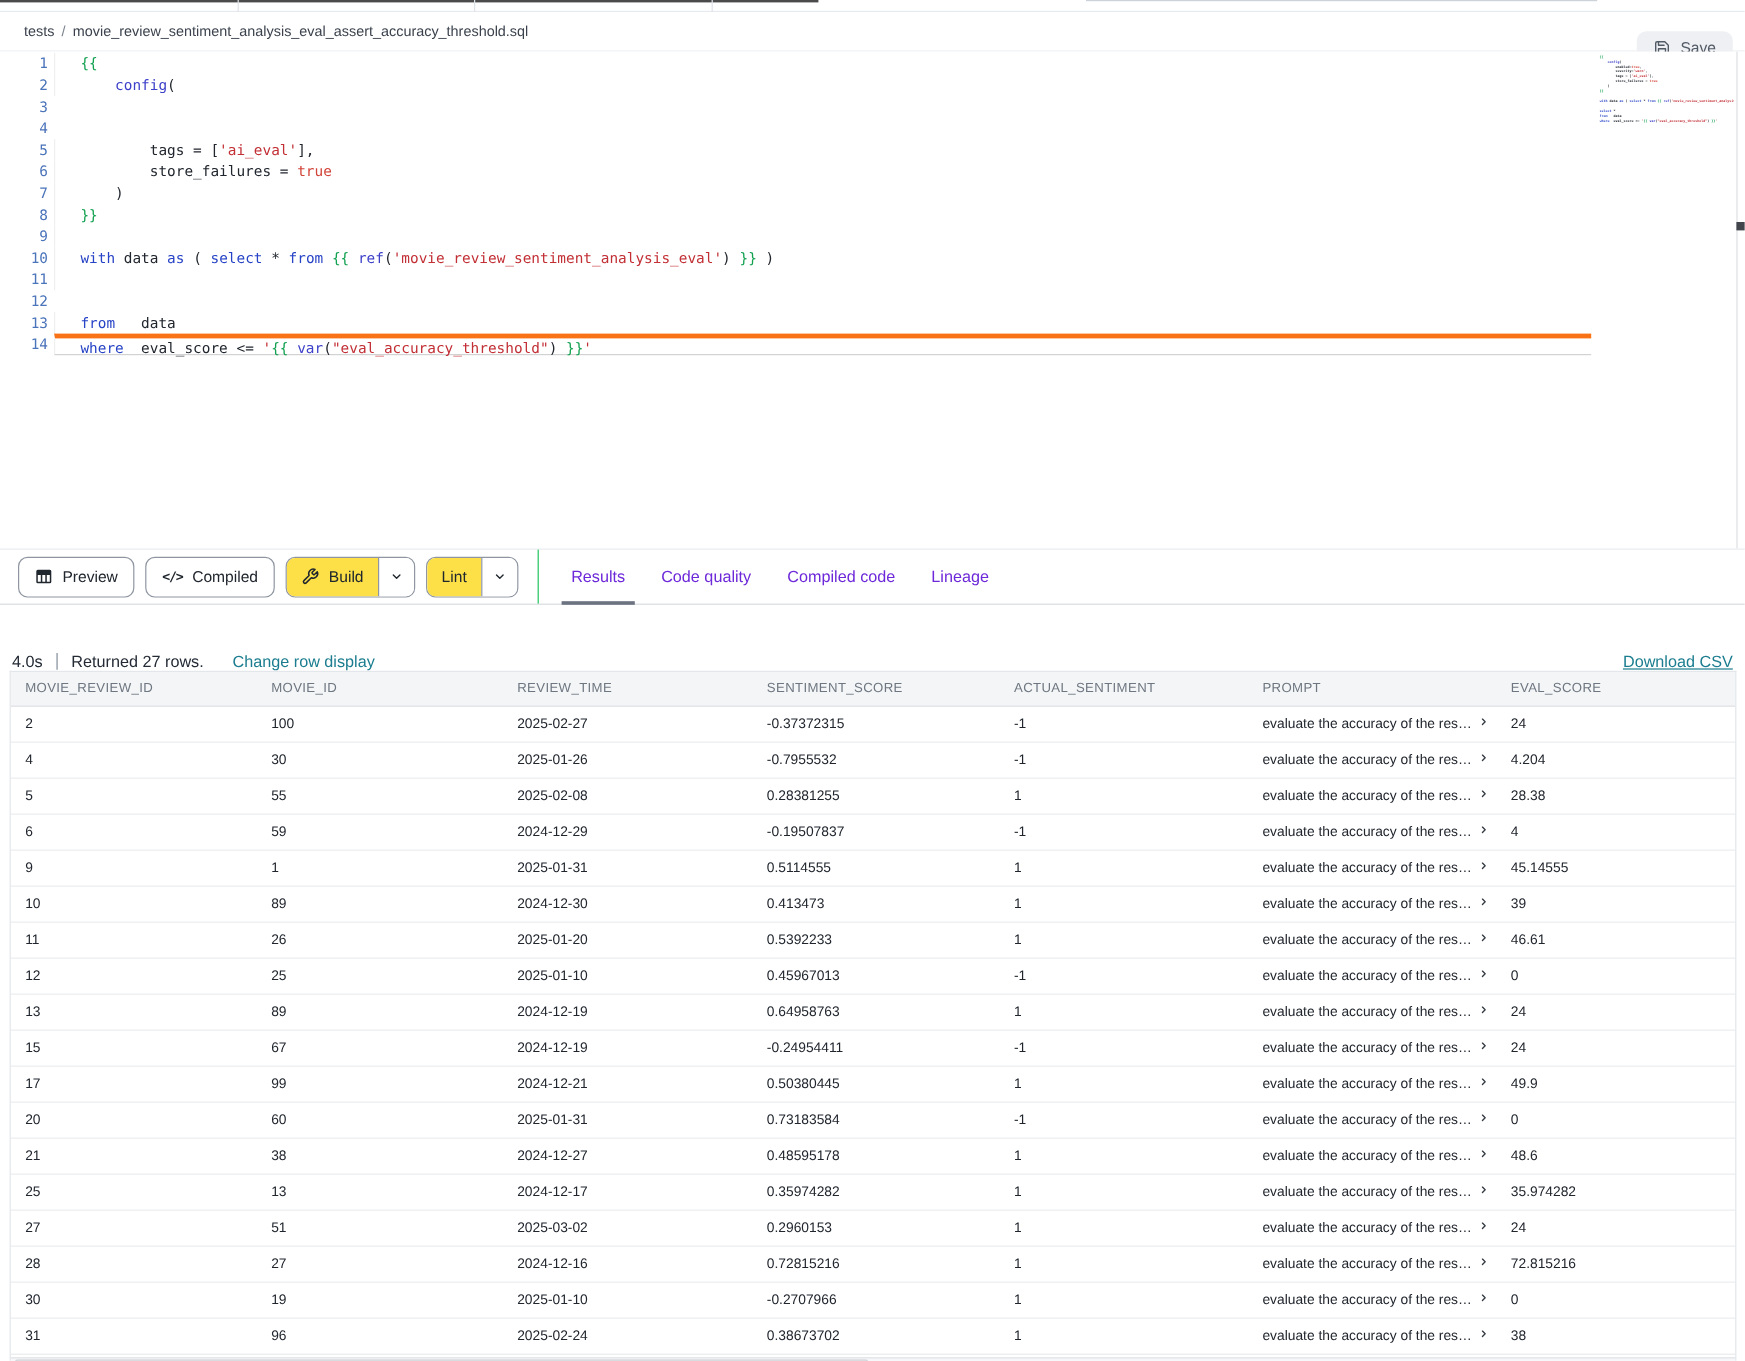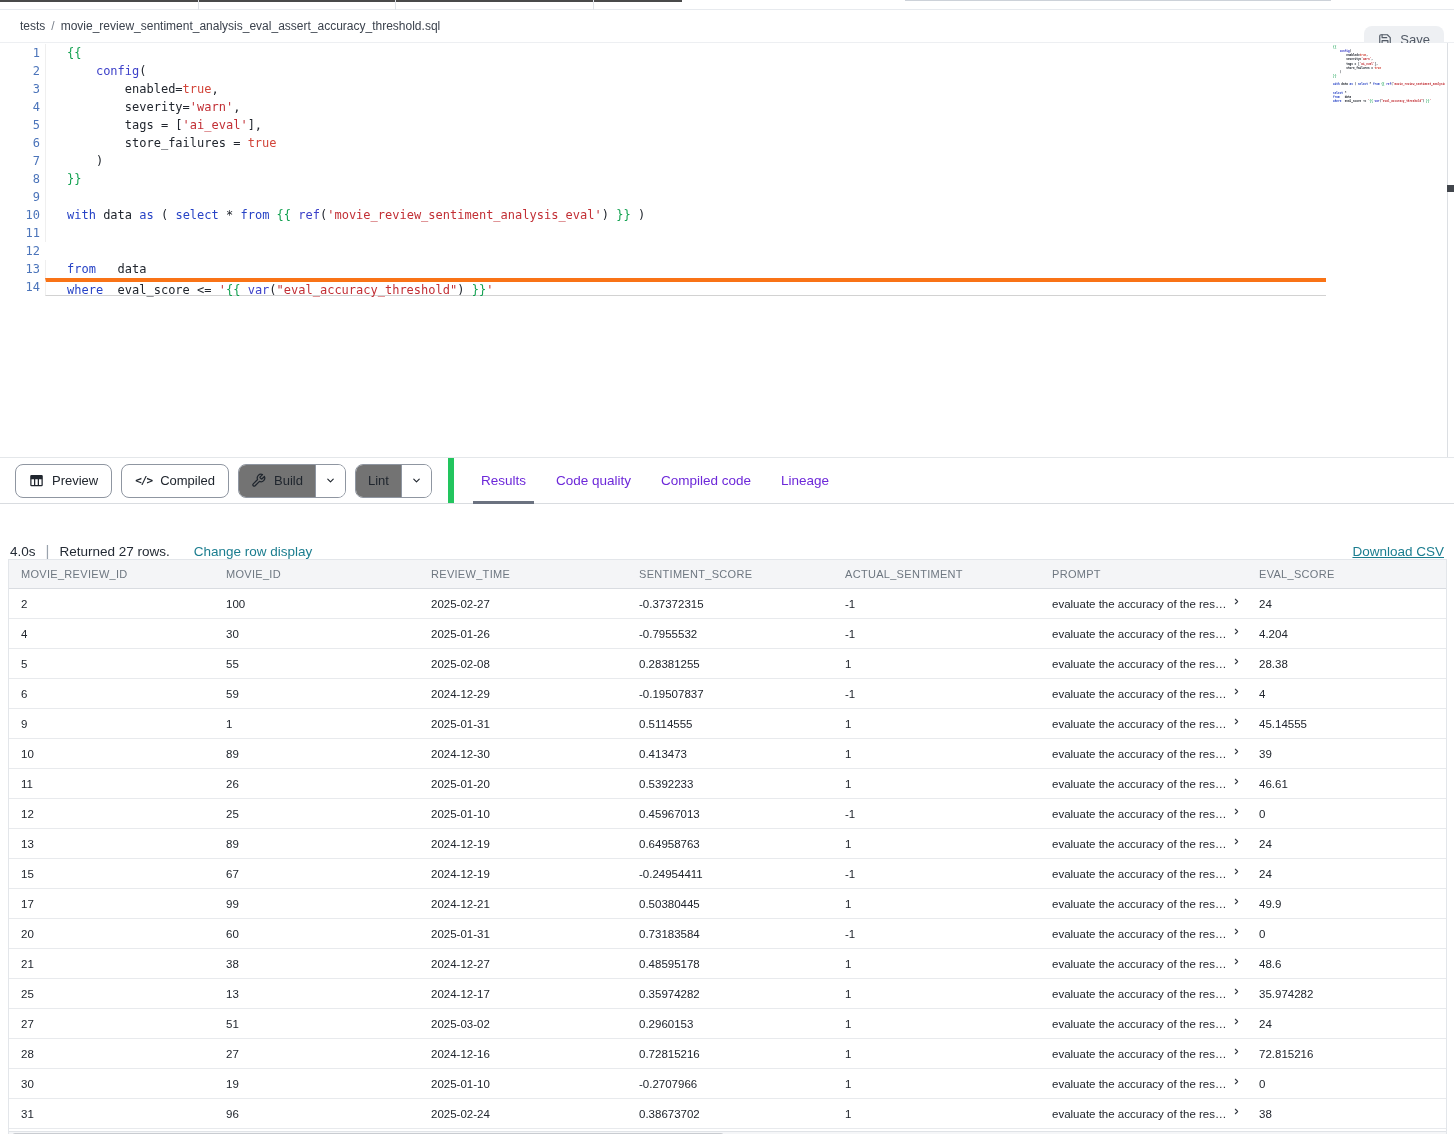--- a/index.html
+++ b/index.html
@@ -40,27 +40,27 @@
   .minimap{position:absolute;top:2px;right:9px;width:112px;height:120px;overflow:hidden;}
   .minimap-inner{transform:scale(0.23);transform-origin:0 0;width:600px;}
   .ml{height:18px;line-height:18px;white-space:pre;font-size:12px;font-weight:bold;}
   .v-scroll-track{position:absolute;top:0;right:6px;width:1px;height:100%;background:#dcdfe3;}
   .v-scroll-thumb{position:absolute;top:142px;right:-6px;width:7px;height:7px;background:#42464c;}
 
   
   .toolbar{height:47px;border-top:1px solid #e4e7ea;border-bottom:1px solid #d9dce0;
     display:flex;align-items:stretch;}
   .btn-group{display:flex;align-items:center;gap:9px;padding:0 16px 0 15px;
-    border-right:6px solid #22c55e;}
+    border-right:1px solid #22c55e;}
   .btn,.split-btn{height:34px;border:1px solid #8f96a1;border-radius:8px;background:#fff;
     color:#20262e;font-size:13px;font-family:inherit;}
   .btn{display:inline-flex;align-items:center;gap:8px;padding:0 13px;cursor:pointer;}
   .split-btn{display:inline-flex;align-items:stretch;padding:0;overflow:hidden;}
   .split-main{display:inline-flex;align-items:center;gap:8px;padding:0 12px;border:none;
-    background:#737373;font-size:13px;font-family:inherit;color:#20262e;cursor:pointer;}
+    background:#fde047;font-size:13px;font-family:inherit;color:#20262e;cursor:pointer;}
   .split-arrow{display:inline-flex;align-items:center;justify-content:center;width:30px;
     border:none;border-left:1px solid #8f96a1;background:#fff;color:#20262e;cursor:pointer;}
   .ic{display:inline-flex;}
   .code-ic{font-family:"DejaVu Sans Mono",monospace;font-size:11px;font-weight:bold;letter-spacing:-1px;}
   .tabs{display:flex;align-items:stretch;padding-left:12px;}
   .tab{position:relative;display:flex;align-items:center;padding:0 15px;font-size:13.5px;
     color:#6d28d9;cursor:pointer;}
   .tab.active::after{content:"";position:absolute;left:7px;right:7px;bottom:-1px;height:3px;
     background:var(--tab-underline);}
 
@@ -111,22 +111,22 @@
         </svg>
     </span>
     <span>Save</span>
   </button>
 </div>
 
 <div class="editor">
   <div class="editor-lines">
       <div class="cl"><span class="lnum">1</span><span class="lcontent"><span class="tk-j">{{</span></span></div>
       <div class="cl"><span class="lnum">2</span><span class="lcontent"><span>    </span><span class="tk-fn">config</span><span>(</span></span></div>
-      <div class="cl"><span class="lnum">3</span><span class="lcontent"><span>        enabled=</span><span class="tk-lit">true</span><span>,</span></span></div>
-      <div class="cl"><span class="lnum">4</span><span class="lcontent"><span>        severity=</span><span class="tk-str">'warn'</span><span>,</span></span></div>
+      <div class="cl"><span class="lnum">3</span></div>
+      <div class="cl"><span class="lnum">4</span></div>
       <div class="cl"><span class="lnum">5</span><span class="lcontent"><span>        tags = [</span><span class="tk-str">'ai_eval'</span><span>],</span></span></div>
       <div class="cl"><span class="lnum">6</span><span class="lcontent"><span>        store_failures = </span><span class="tk-lit">true</span></span></div>
       <div class="cl"><span class="lnum">7</span><span class="lcontent"><span>    )</span></span></div>
       <div class="cl"><span class="lnum">8</span><span class="lcontent"><span class="tk-j">}}</span></span></div>
       <div class="cl"><span class="lnum">9</span><span class="lcontent"></span></div>
       <div class="cl"><span class="lnum">10</span><span class="lcontent"><span class="tk-kw">with</span><span> data </span><span class="tk-kw">as</span><span> ( </span><span class="tk-kw">select</span><span> * </span><span class="tk-kw">from</span><span> </span><span class="tk-j">{{</span><span> </span><span class="tk-fn">ref</span><span>(</span><span class="tk-str">'movie_review_sentiment_analysis_eval'</span><span>)</span><span> </span><span class="tk-j">}}</span><span> )</span></span></div>
       <div class="cl"><span class="lnum">11</span><span class="lcontent"></span></div>
       <div class="cl"><span class="lnum">12</span></div>
       <div class="cl"><span class="lnum">13</span><span class="lcontent"><span class="tk-kw">from</span><span>   data</span></span></div>
       <div class="cl"><span class="lnum">14</span><span class="lcontent active"><span class="tk-kw">where</span><span>  eval_score </span><span>&lt;= </span><span class="tk-str">'</span><span class="tk-j">{{</span><span> </span><span class="tk-fn">var</span><span>(</span><span class="tk-str">"eval_accuracy_threshold"</span><span>)</span><span> </span><span class="tk-j">}}</span><span class="tk-str">'</span></span></div>

